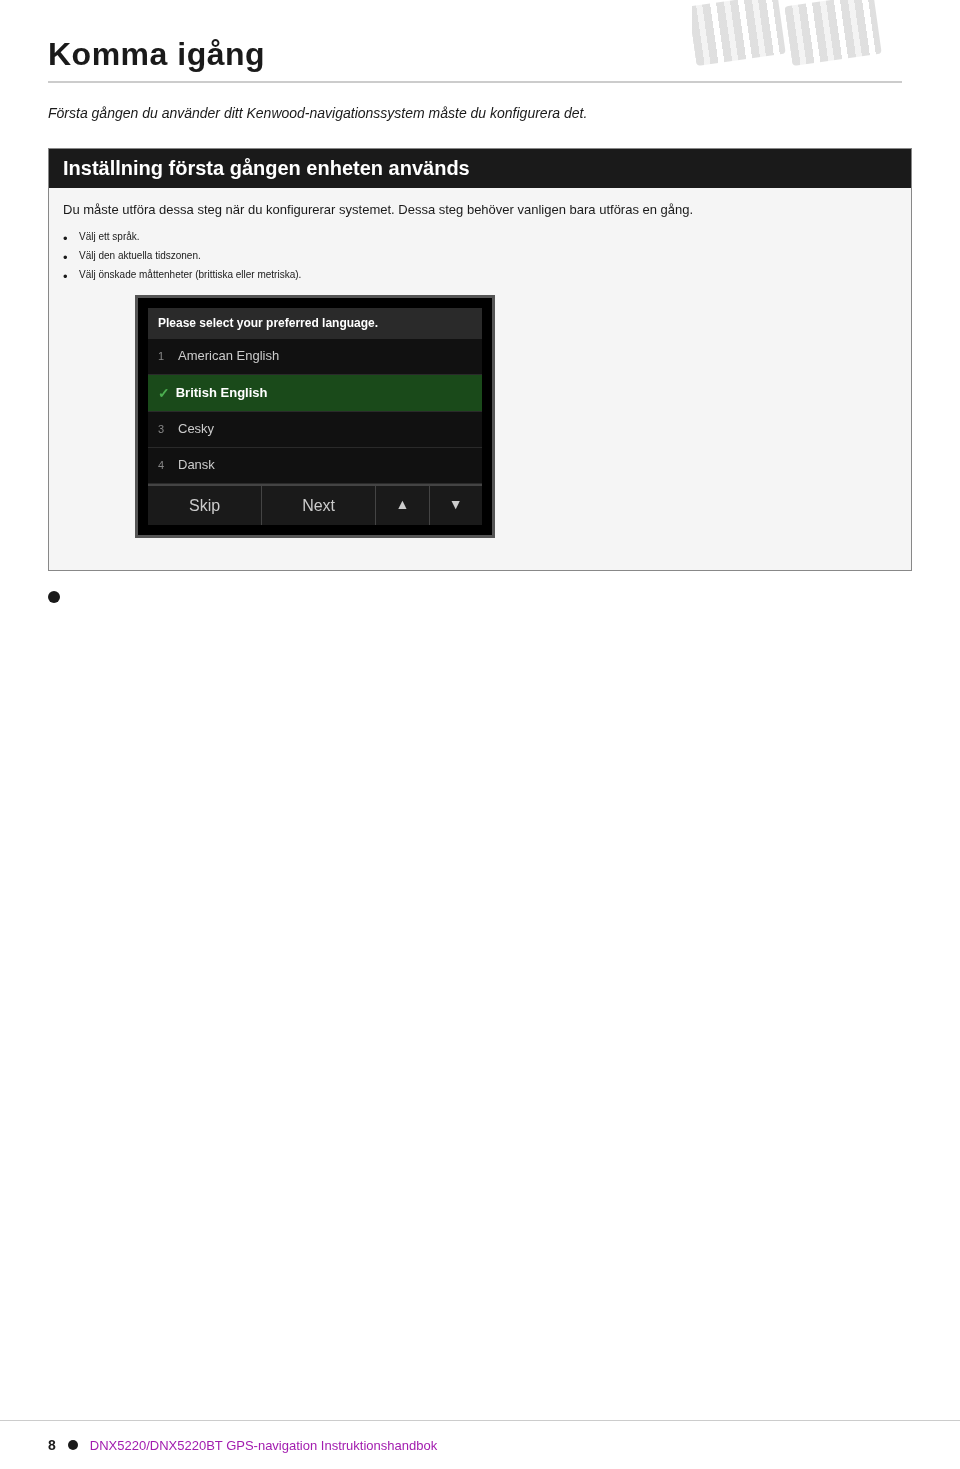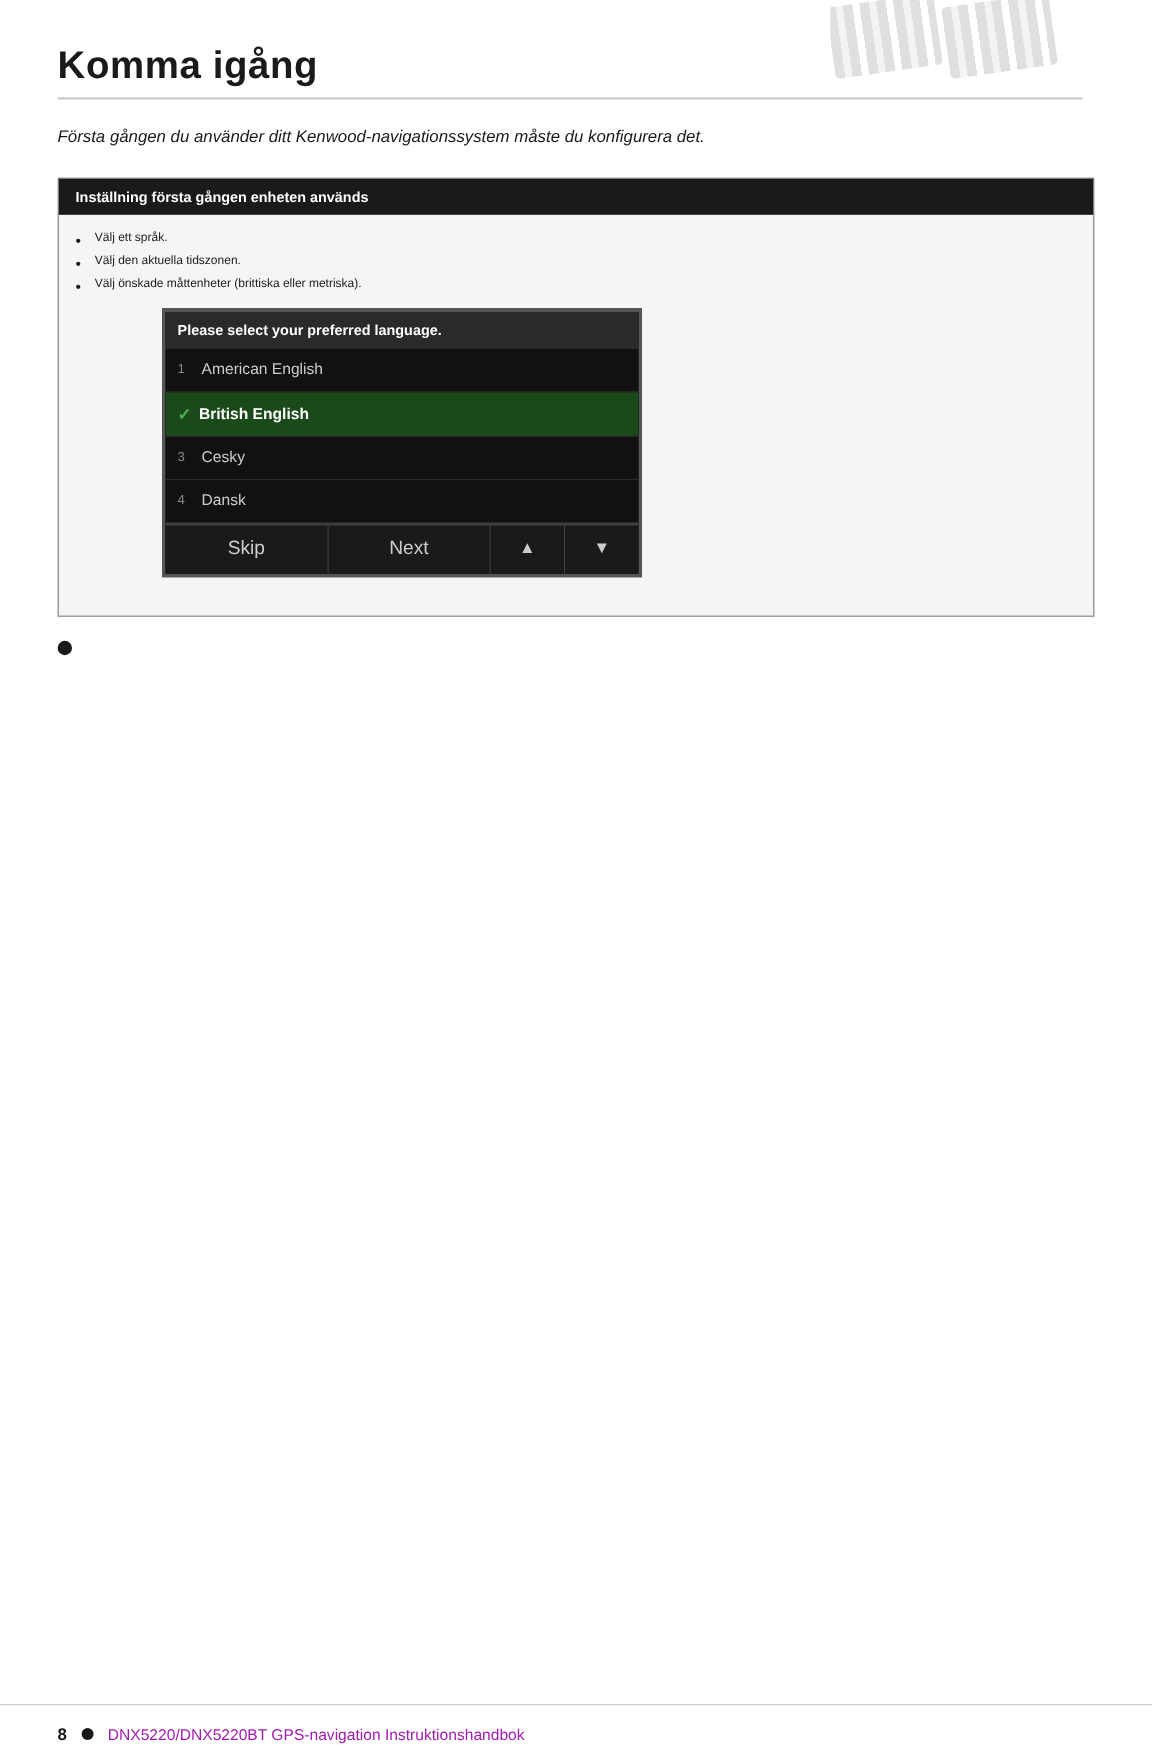--- a/index.html
+++ b/index.html
@@ -78,21 +78,21 @@
     .info-box {
       margin: 0 48px 20px 48px;
       border: 1px solid #888;
       background: #f5f5f5;
     }
 
     .info-box-title {
       background: #1a1a1a;
       color: #ffffff;
       padding: 8px 14px;
-      font-size: 12px;
+      font-size: 20px;
       font-weight: bold;
     }
 
     .info-box-body {
       padding: 12px 14px;
       font-size: 13px;
       line-height: 1.6;
     }
 
     .info-box-body p {
@@ -116,22 +116,22 @@
       position: absolute;
       left: 0;
       font-size: 13px;
     }
 
     
     .device-screen {
       margin: 12px 48px 20px 72px;
       background: #000000;
       border: 3px solid #555;
-      width: 400px;
-      padding: 0;
+      width: 360px;
+      padding: 10px;
       font-family: Arial, Helvetica, sans-serif;
     }
 
     .screen-header {
       background: #2a2a2a;
       color: #ffffff;
       padding: 6px 10px;
       font-size: 12px;
       font-weight: bold;
     }
@@ -251,20 +251,23 @@
   </div>
   <h1 class="page-title">Komma igång</h1>
   <hr class="header-rule">
 </div>
 
 <div class="intro-text">Första gången du använder ditt Kenwood-navigationssystem måste du konfigurera det.</div>
 
 <div class="info-box">
   <div class="info-box-title">Inställning första gången enheten används</div>
   <div class="info-box-body">
+    <p>
+      <span>Du måste utföra dessa steg när du konfigurerar systemet. Dessa steg behöver vanligen bara utföras en gång.</span>
+    </p>
     <ul>
       <li>Välj ett språk.</li>
       <li>Välj den aktuella tidszonen.</li>
       <li>Välj önskade måttenheter (brittiska eller metriska).</li>
     </ul>
 
     <div class="device-screen">
       <div class="screen-header">Please select your preferred language.</div>
       <div class="screen-list">
 

